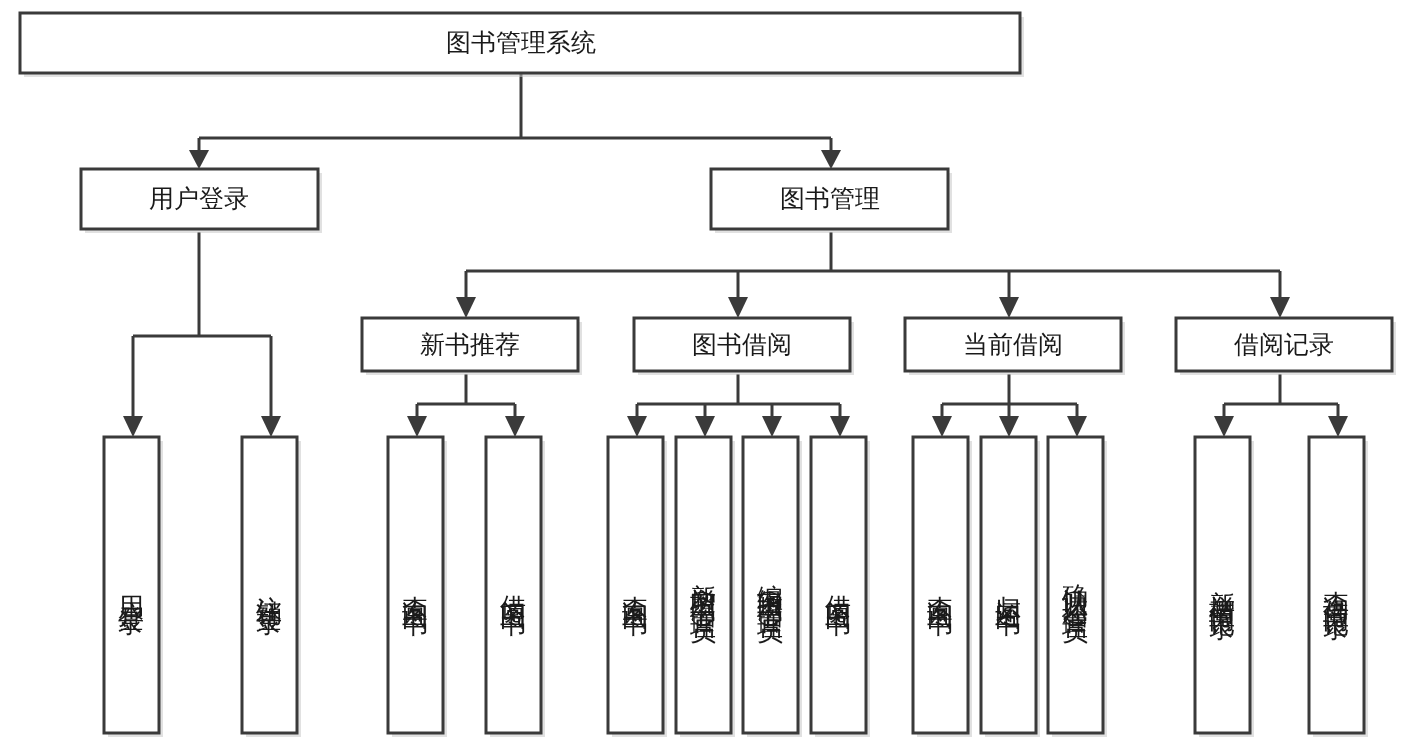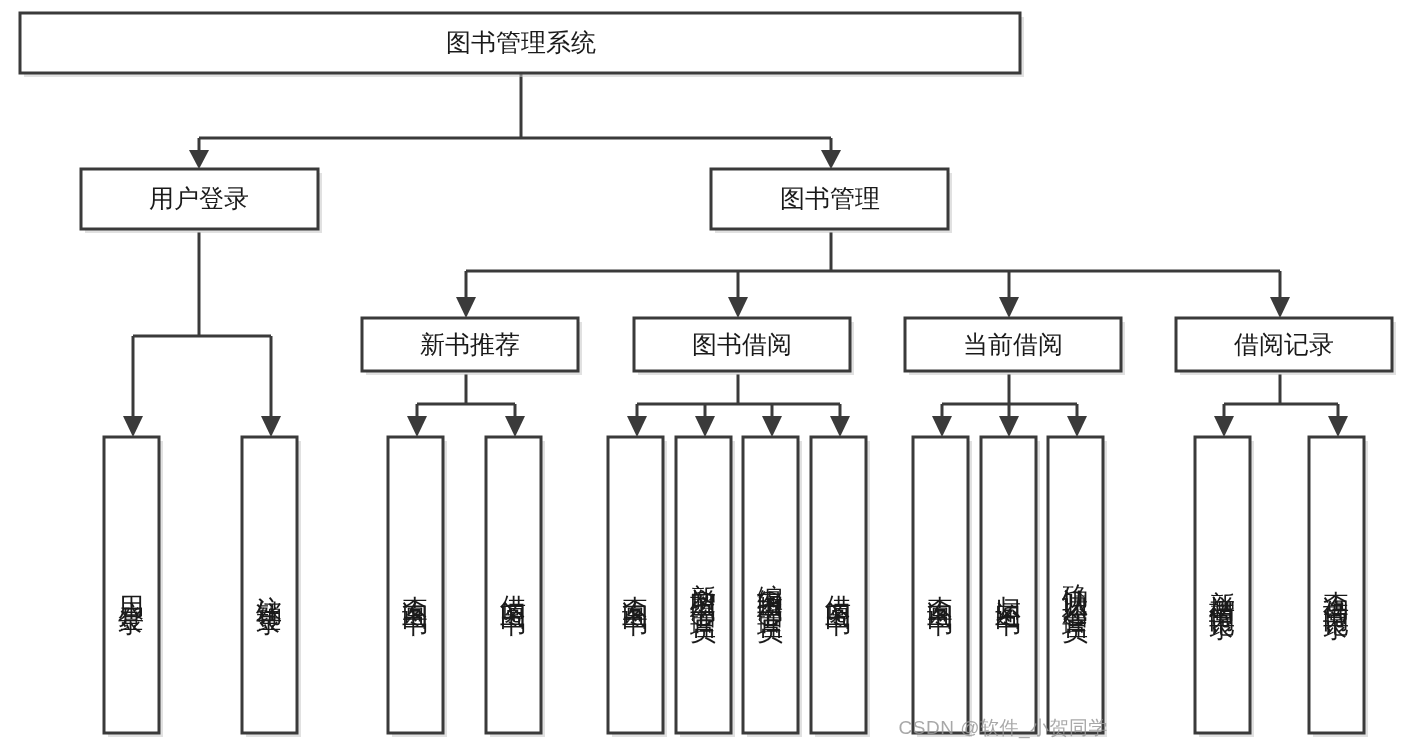--- a/index.html
+++ b/index.html
@@ -11,20 +11,21 @@
     width: 1405px;
     height: 747px;
     font-family: "Liberation Sans", "DejaVu Sans", sans-serif;
     overflow: hidden;
   }
   #diagram-root {
     position: relative;
     width: 1118px;
     height: 747px;
     background: #ffffff;
+    padding-left: 28px;
   }
   svg.canvas {
     position: absolute;
     left: 0;
     top: 0;
     width: 1405px;
     height: 747px;
   }
   .node-box {
     fill: #ffffff;
@@ -230,14 +231,13 @@
   <div class="node-label-v" style="left:608px; top:437px; width:55px; height:296px;">查询图书</div>
   <div class="node-label-v" style="left:676px; top:437px; width:55px; height:296px;">新增图书（管理员）</div>
   <div class="node-label-v" style="left:743px; top:437px; width:55px; height:296px;">编辑图书（管理员）</div>
   <div class="node-label-v" style="left:811px; top:437px; width:55px; height:296px;">借阅图书</div>
   <div class="node-label-v" style="left:913px; top:437px; width:55px; height:296px;">查询图书</div>
   <div class="node-label-v" style="left:981px; top:437px; width:55px; height:296px;">归还图书</div>
   <div class="node-label-v" style="left:1048px; top:437px; width:55px; height:296px;">确认归还（管理员）</div>
   <div class="node-label-v" style="left:1195px; top:437px; width:55px; height:296px;">新增借阅记录</div>
   <div class="node-label-v" style="left:1309px; top:437px; width:55px; height:296px;">查询借阅记录</div>
 
-  <div class="watermark">CSDN @软件_小贺同学</div>
 </div>
 
 </body></html>

